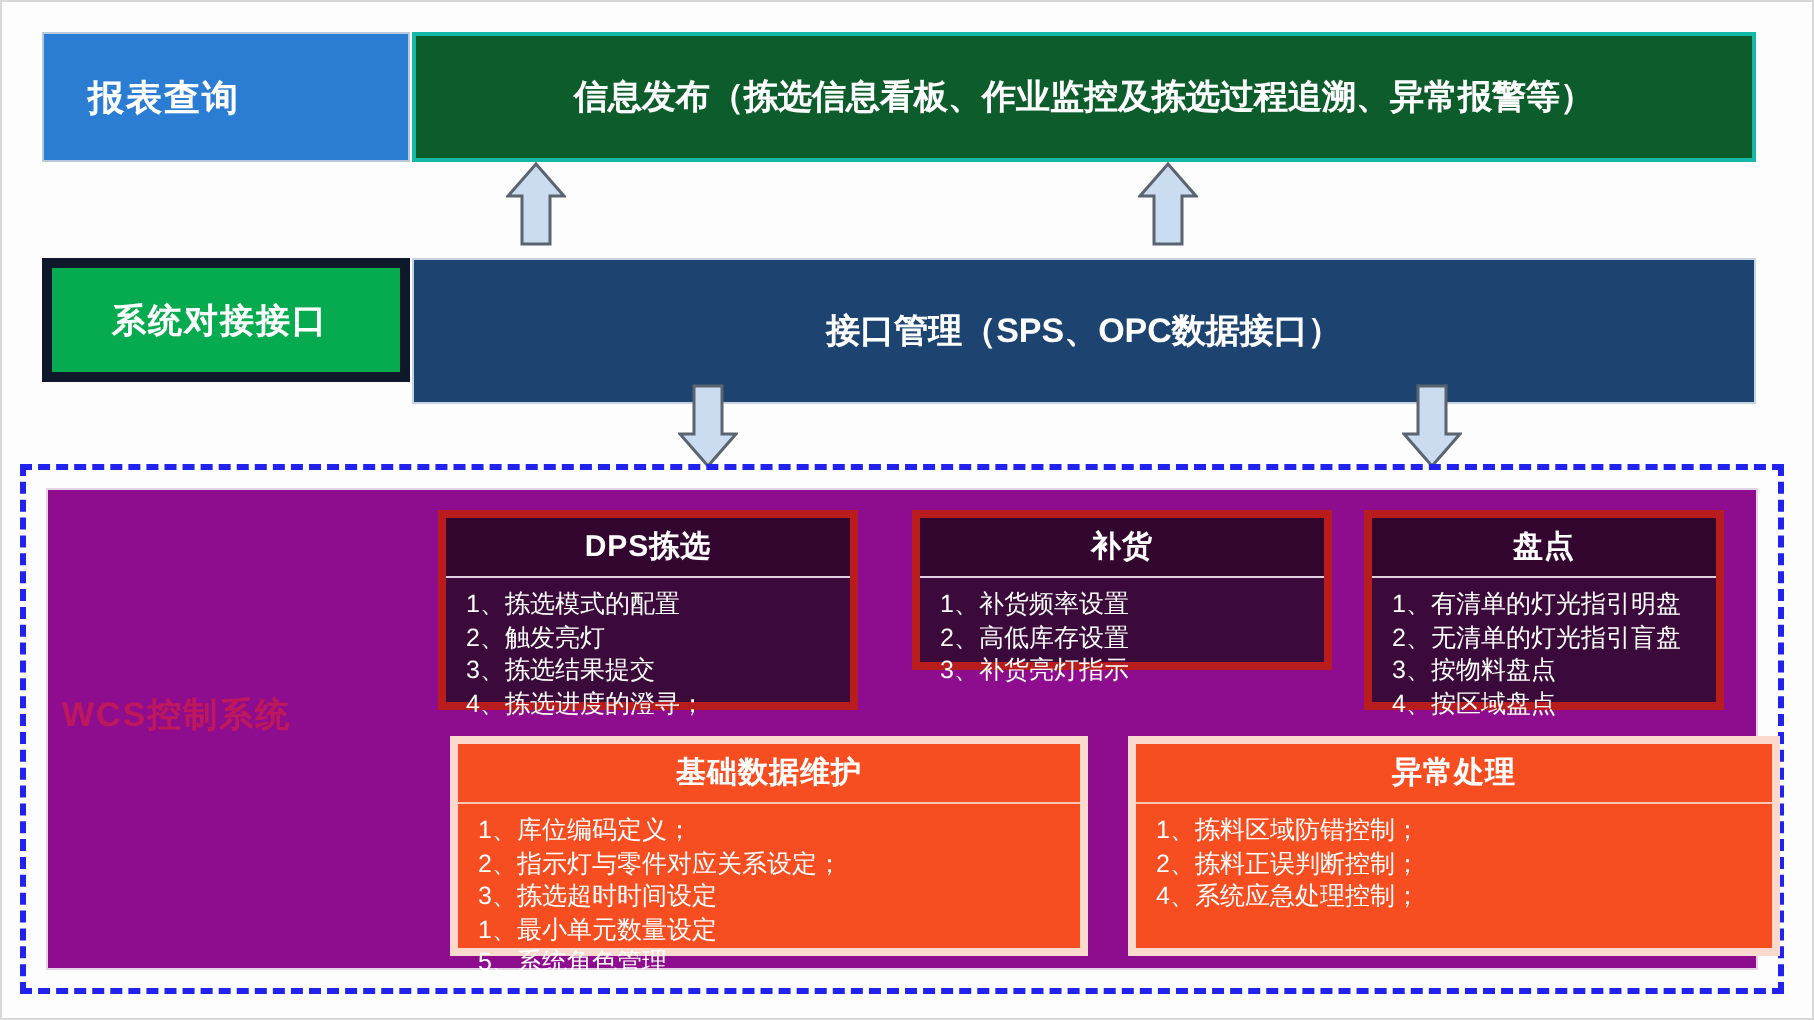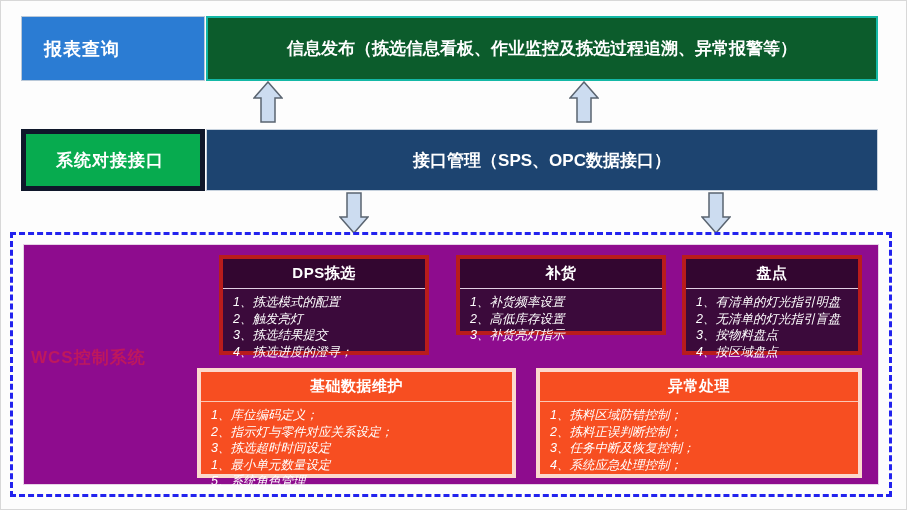--- a/index.html
+++ b/index.html
@@ -62,21 +62,21 @@
     align-items: center;
     padding-left: 30px;
     color: #ffffff;
     font-size: 17px;
     font-weight: bold;
     letter-spacing: 1px;
   }
   .box-iface-mgmt {
     position: absolute;
     left: 205px; top: 128px;
-    width: 672px; height: 62px;
+    width: 672px; height: 73px;
     background: #1d4470;
     border: 1px solid #c7d2de;
     box-sizing: border-box;
     display: flex;
     align-items: center;
     justify-content: center;
     color: #ffffff;
     font-size: 17px;
     font-weight: bold;
   }
@@ -131,37 +131,36 @@
     text-align: center;
     color: #ffffff;
     font-size: 15px;
     font-weight: bold;
     padding: 5px 0 5px 0;
     border-bottom: 1px solid #e2cfe2;
     letter-spacing: 0.5px;
   }
   .card .card-body {
     padding: 5px 16px 4px 10px;
-    font-style: italic;
   }
   .card .card-body li {
     list-style: none;
     color: #ffffff;
     font-size: 12.5px;
     line-height: 16.5px;
     white-space: nowrap;
   }
   .card .card-body ul { margin: 0; padding: 0; }
 
   
   .card-dark { background: #3b0a3b; }
   .card-dark .card-head { background: #330630; }
 
   
-  .card-orange { background: #f74e21; border-color: #fcd9cd; }
+  .card-orange { background: #f74e21; border-color: #fcd9cd; margin-left: 28px; }
   .card-orange .card-head { background: #f74e21; border-bottom-color: #fbc7b4; }
 
   .card-dps   { left: 218px; top: 254px;  width: 210px; height: 100px; }
   .card-repl  { left: 455px; top: 254px;  width: 210px; height: 80px; }
   .card-stock { left: 681px; top: 254px;  width: 180px; height: 100px; }
   .card-base  { left: 196px; top: 367px;  width: 319px; height: 110px; }
   .card-excp  { left: 535px; top: 367px;  width: 326px; height: 110px; }
 </style>
 </head>
 <body>
@@ -256,19 +255,18 @@
       </ul>
     </div>
   </div>
 
   <div class="card card-orange card-excp">
     <div class="card-head">异常处理</div>
     <div class="card-body">
       <ul>
         <li>1、拣料区域防错控制；</li>
         <li>2、拣料正误判断控制；</li>
-        <li>3、任务中断及恢复控制；</li>
         <li>4、系统应急处理控制；</li>
       </ul>
     </div>
   </div>
 
 </div>
 
 </body></html>

